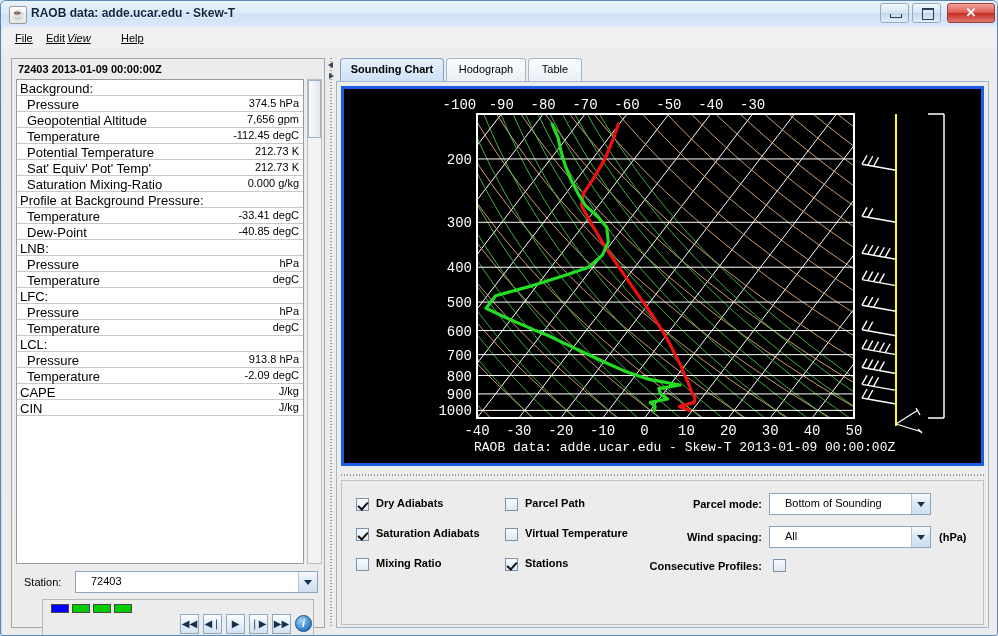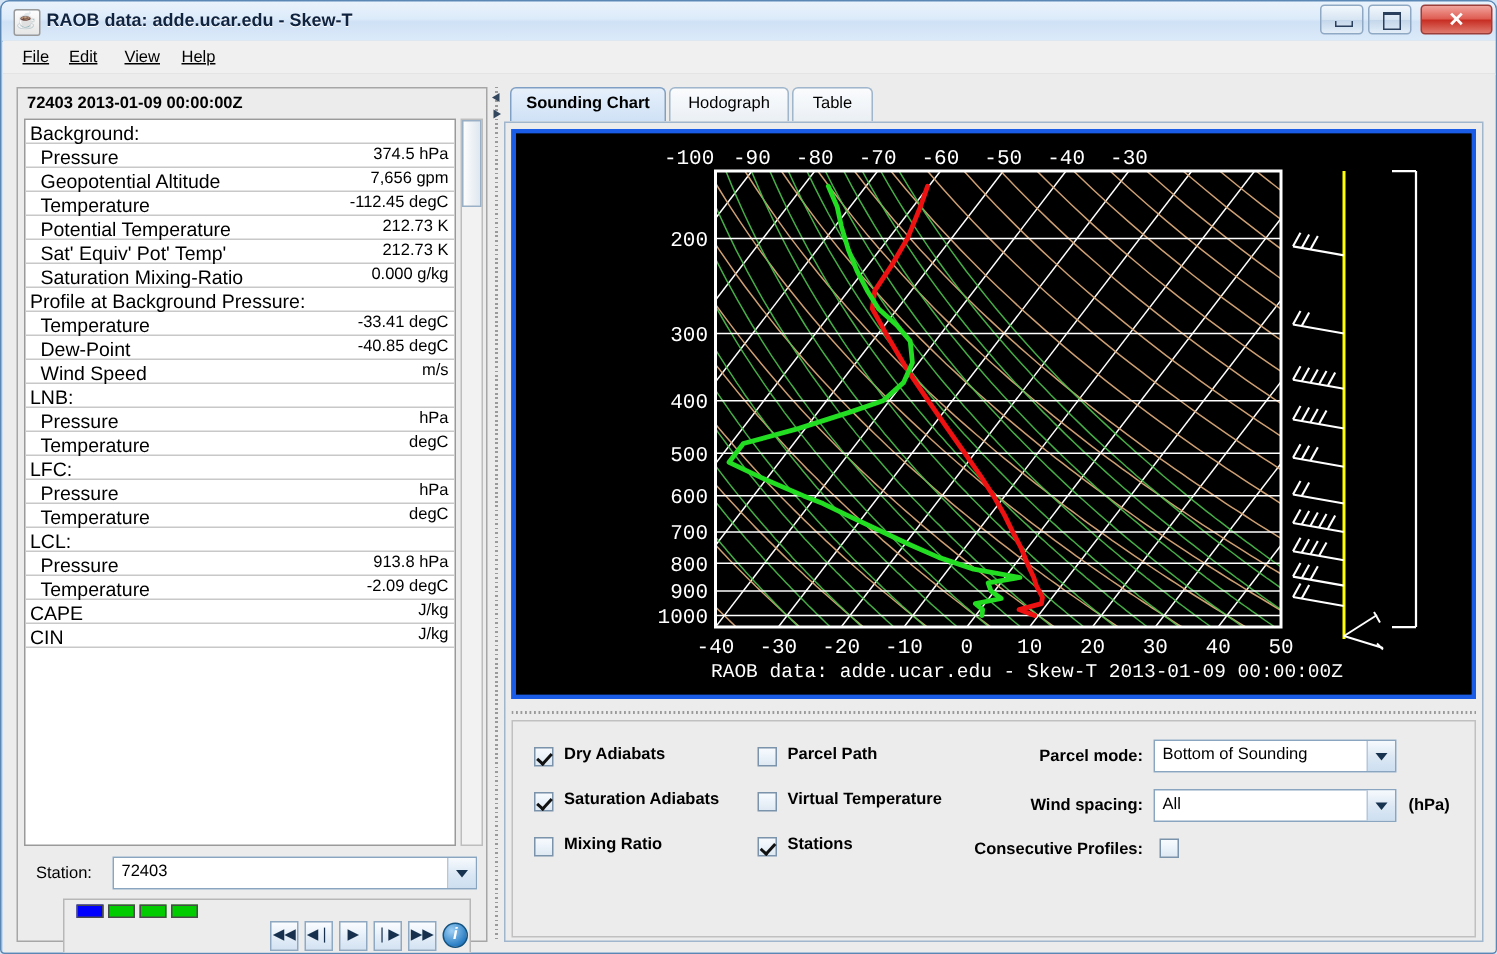--- a/index.html
+++ b/index.html
@@ -115,21 +115,21 @@
   }
   .station-label{
     position:absolute;left:8px;top:5px;font-size:11px;color:#000;
   }
   .combo{
     position:absolute;
     background:#fff;border:1px solid #8aa5c0;box-sizing:border-box;
     height:22px;
   }
   .combo .cval{
-    position:absolute;left:5px;top:3px;font-size:11px;color:#000;white-space:nowrap;
+    position:absolute;left:15px;top:3px;font-size:11px;color:#000;white-space:nowrap;
   }
   .combo .carrow{
     position:absolute;right:0;top:0;width:19px;height:20px;
     background:linear-gradient(to bottom,#f6fafd,#dbe7f4 55%,#cddff0);
     border-left:1px solid #b5c8db;box-sizing:border-box;
   }
   .combo .carrow:after{
     content:"";position:absolute;left:5px;top:8px;
     border-left:4px solid transparent;border-right:4px solid transparent;
     border-top:5px solid #17324f;
@@ -249,21 +249,21 @@
       <span class="maxi-sq"></span>
     </div>
     <div class="wbtn close">
       <span class="glyph">✕</span>
     </div>
   </div>
 
   <div class="menubar">
     <div class="menu-item" style="left:6px;"><u>File</u></div>
     <div class="menu-item" style="left:37px;text-align:right;"><u>Edit</u></div>
-    <div class="menu-item" style="left:74px;"><u>View</u></div>
+    <div class="menu-item" style="left:58px;font-style:italic;"><u>View</u></div>
     <div class="menu-item" style="left:112px;"><u>Help</u></div>
   </div>
 
   <div class="content">
 
     <div class="leftpane">
       <div class="lp-header">72403 2013-01-09 00:00:00Z</div>
 
       <div class="tablewrap" id="param-table">
           <div class="trow">
@@ -298,24 +298,20 @@
             <span class="lbl">Profile at Background Pressure:</span>
             <span class="val"></span>
           </div>
           <div class="trow indent">
             <span class="lbl">Temperature</span>
             <span class="val">-33.41 degC</span>
           </div>
           <div class="trow indent">
             <span class="lbl">Dew-Point</span>
             <span class="val">-40.85 degC</span>
-          </div>
-          <div class="trow indent">
-            <span class="lbl">Wind Speed</span>
-            <span class="val">m/s</span>
           </div>
           <div class="trow">
             <span class="lbl">LNB:</span>
             <span class="val"></span>
           </div>
           <div class="trow indent">
             <span class="lbl">Pressure</span>
             <span class="val">hPa</span>
           </div>
           <div class="trow indent">

